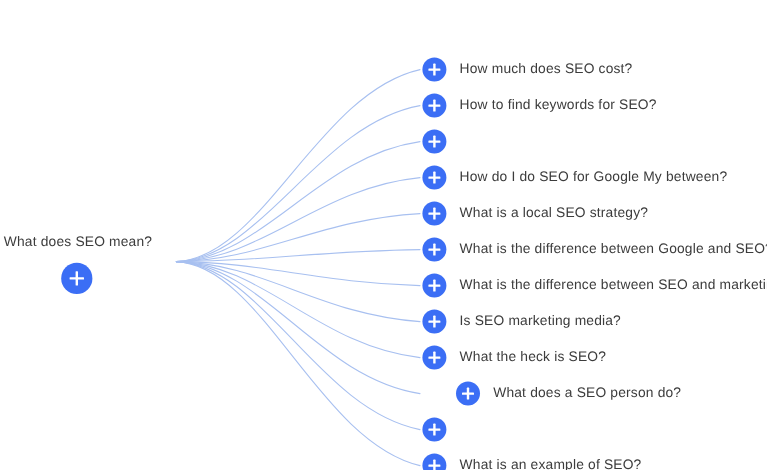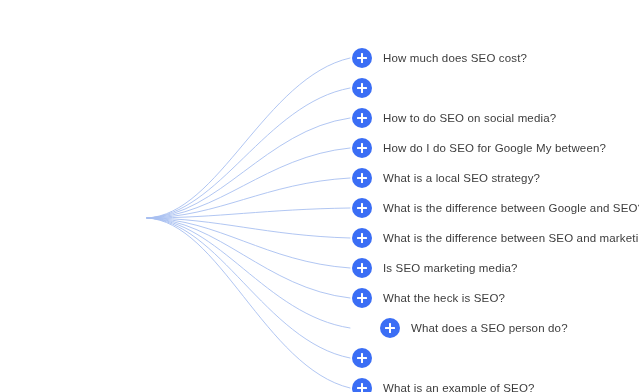--- a/index.html
+++ b/index.html
@@ -132,38 +132,44 @@
       <path d="M 147 218 C 219 217.2, 265 182.8, 350 178" fill="none" stroke="#a8c0f0" stroke-width="0.9" stroke-linecap="round"></path>
       <path d="M 147 218 C 219 217.8, 265 209.2, 350 208" fill="none" stroke="#a8c0f0" stroke-width="0.9" stroke-linecap="round"></path>
       <path d="M 147 218 C 219 218.4, 265 235.6, 350 238" fill="none" stroke="#a8c0f0" stroke-width="0.9" stroke-linecap="round"></path>
       <path d="M 147 218 C 219 219, 265 262, 350 268" fill="none" stroke="#a8c0f0" stroke-width="0.9" stroke-linecap="round"></path>
       <path d="M 147 218 C 219 219.6, 265 288.4, 350 298" fill="none" stroke="#a8c0f0" stroke-width="0.9" stroke-linecap="round"></path>
       <path d="M 147 218 C 219 220.2, 265 314.8, 350 328" fill="none" stroke="#a8c0f0" stroke-width="0.9" stroke-linecap="round"></path>
       <path d="M 147 218 C 219 220.8, 265 341.2, 350 358" fill="none" stroke="#a8c0f0" stroke-width="0.9" stroke-linecap="round"></path>
       <path d="M 147 218 C 219 221.4, 265 367.6, 350 388" fill="none" stroke="#a8c0f0" stroke-width="0.9" stroke-linecap="round"></path>
     </svg>
 
+  <div id="root-node">
+    <div id="root-label">What does SEO mean?</div>
+    <div id="root-plus">
+      <span class="glyph"></span>
+    </div>
+  </div>
 
   <div id="child-nodes">
       <div class="node-row" style="top: 48px;">
         <div class="node-plus">
           <span class="glyph"></span>
         </div>
         <div class="node-label">How much does SEO cost?</div>
       </div>
       <div class="node-row" style="top: 78px;">
         <div class="node-plus">
           <span class="glyph"></span>
         </div>
+        <div class="node-label">How to find keywords for SEO?</div>
       </div>
       <div class="node-row" style="top: 108px;">
         <div class="node-plus">
           <span class="glyph"></span>
         </div>
-        <div class="node-label">How to do SEO on social media?</div>
       </div>
       <div class="node-row" style="top: 138px;">
         <div class="node-plus">
           <span class="glyph"></span>
         </div>
         <div class="node-label">How do I do SEO for Google My between?</div>
       </div>
       <div class="node-row" style="top: 168px;">
         <div class="node-plus">
           <span class="glyph"></span>

